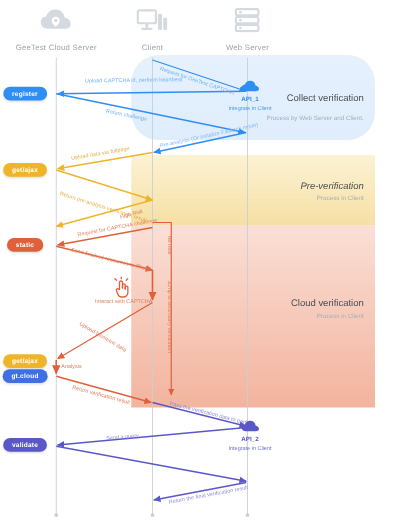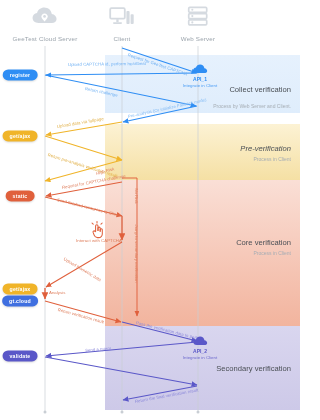--- a/index.html
+++ b/index.html
@@ -54,38 +54,35 @@
     position:absolute;font-size:4.3px;white-space:nowrap;
     transform-origin:0 50%;pointer-events:none;
   }
   .captcha-icon{position:absolute;transform:translate(-50%,-50%);font-size:12px;line-height:1;}
 </style>
 </head>
 <body>
 
 <div id="stage">
 
-  <div class="band" id="band-collect" style="top:55px;height:58px;background:linear-gradient(180deg,#e6f1fd,#dfedfc);">
+  <div class="band" id="band-collect" style="top:44px;height:68px;background:linear-gradient(180deg,#e6f1fd,#dfedfc);border-radius:22px;">
     <div class="title" style="top:30px;">Collect verification</div>
     <div class="sub" style="top:48px;">Process by Web Server and Client.</div>
   </div>
 
   <div class="band" id="band-pre" style="top:124px;height:56px;background:linear-gradient(180deg,#fcf2d4,#f5e0a4);">
     <div class="title" style="top:20px;font-style:italic;">Pre-verification</div>
     <div class="sub" style="top:32px;">Process in Client</div>
   </div>
 
   <div class="band" id="band-core" style="top:180px;height:146px;background:linear-gradient(180deg,#fadfd6,#f2b49e);">
-    <div class="title" style="top:58px;">Core verification</div>
+    <div class="title" style="top:58px;">Cloud verification</div>
     <div class="sub" style="top:70px;">Process in Client</div>
   </div>
 
-  <div class="band" id="band-secondary" style="top:326px;height:84px;background:linear-gradient(180deg,#d9d6ef,#cdc9e8);">
-    <div class="title" style="top:38px;">Secondary verification</div>
-  </div>
 
   <div class="actors">
 
     <div class="actor" style="left:45px;top:6px;">
       <span class="glyph">
         <svg width="26" height="20" viewBox="0 0 26 20" aria-hidden="true">
           <path d="M7 17 C3 17 1 14.6 1 11.8 C1 9.3 3 7.2 5.5 7.1 C6.3 3.9 9.2 1.6 12.7 1.6
                    C16.6 1.6 19.8 4.4 20.2 8.1 C23 8.4 25 10.6 25 13.1 C25 15.8 22.8 17 20.3 17 Z" fill="#d5dae0"></path>
           <path d="M13 7.4 C11.2 7.4 9.8 8.8 9.8 10.5 C9.8 12 11.6 14.1 13 15.4
                    C14.4 14.1 16.2 12 16.2 10.5 C16.2 8.8 14.8 7.4 13 7.4 Z" fill="#ffffff"></path>

